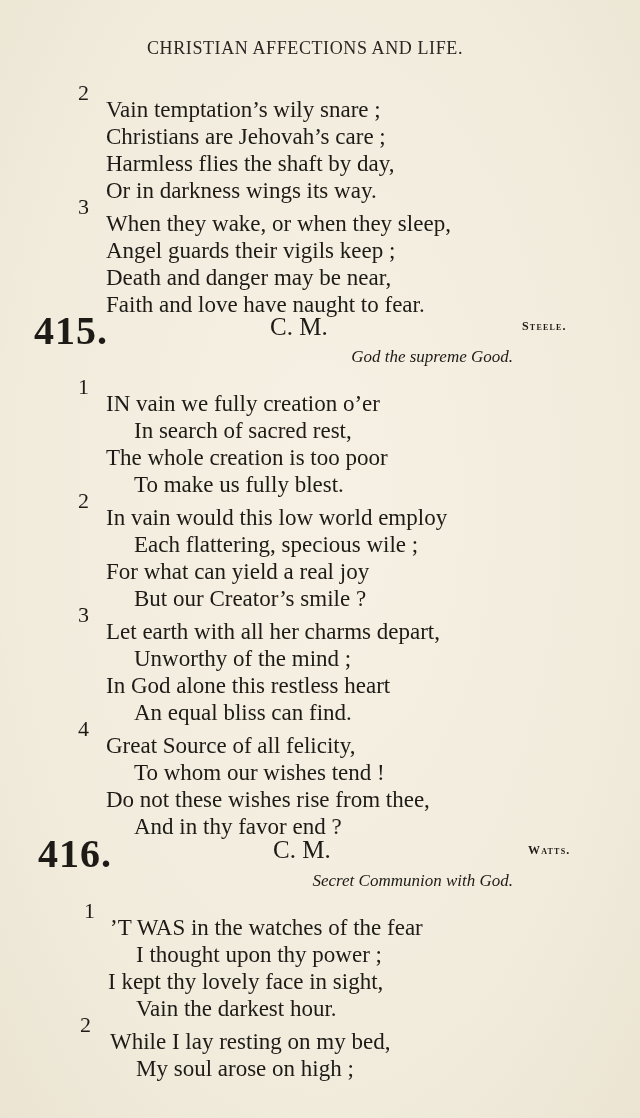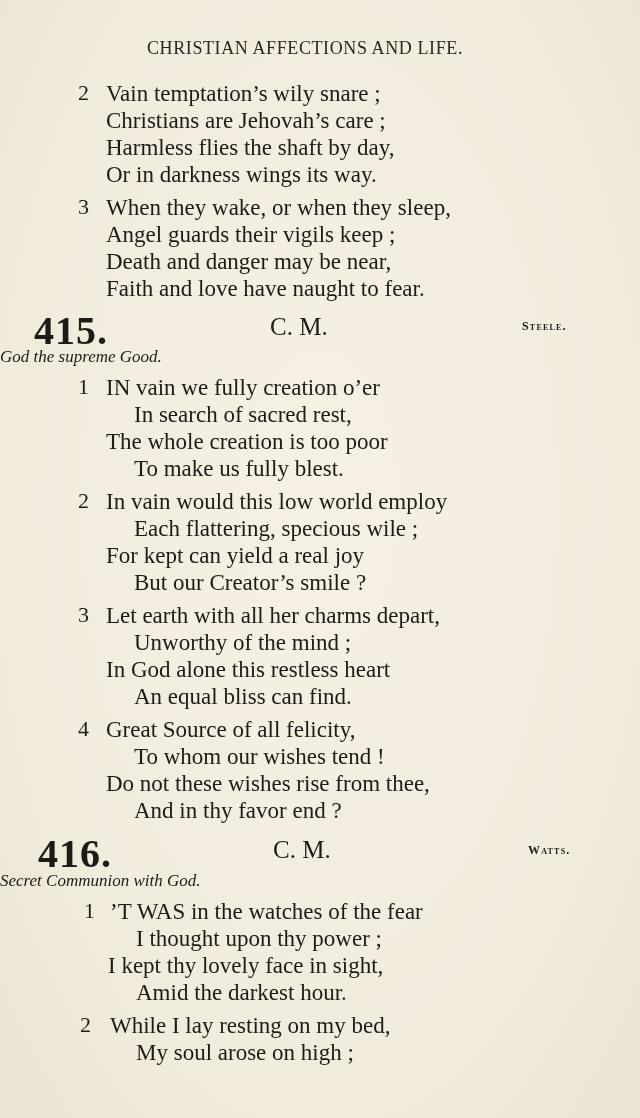--- a/index.html
+++ b/index.html
@@ -30,20 +30,21 @@
     font-size: 18px;
     letter-spacing: 0.6px;
     color: #2a2622;
     padding-left: 0;
   }
   .line {
     position: absolute;
     font-size: 23px;
     white-space: nowrap;
     line-height: 1;
+    margin-top: 16px;
   }
   .vnum {
     position: absolute;
     font-size: 22px;
     line-height: 1;
   }
   .hymn-num {
     position: absolute;
     font-size: 40px;
     font-weight: bold;
@@ -63,21 +64,21 @@
     line-height: 1;
     font-variant: small-caps;
   }
   .subtitle {
     position: absolute;
     font-style: italic;
     font-size: 17px;
     line-height: 1;
     width: 513px;
     left: 0;
-    text-align: left;
+    text-align: right;
   }
   .page-number {
     position: absolute;
     top: 1063px;
     left: 0;
     width: 640px;
     text-align: center;
     font-size: 17px;
   }
 </style>
@@ -115,21 +116,21 @@
       <span class="vnum" style="left:78px; top:376px;">1</span>
       <span class="line" style="left:106px; top:376px;">IN vain we fully creation o’er</span>
       <span class="line" style="left:134px; top:403px;">In search of sacred rest,</span>
       <span class="line" style="left:106px; top:430px;">The whole creation is too poor</span>
       <span class="line" style="left:134px; top:457px;">To make us fully blest.</span>
     </div>
     <div>
       <span class="vnum" style="left:78px; top:490px;">2</span>
       <span class="line" style="left:106px; top:490px;">In vain would this low world employ</span>
       <span class="line" style="left:134px; top:517px;">Each flattering, specious wile ;</span>
-      <span class="line" style="left:106px; top:544px;">For kept can yield a real joy</span>
+      <span class="line" style="left:106px; top:544px;">For what can yield a real joy</span>
       <span class="line" style="left:134px; top:571px;">But our Creator’s smile ?</span>
     </div>
     <div>
       <span class="vnum" style="left:78px; top:604px;">3</span>
       <span class="line" style="left:106px; top:604px;">Let earth with all her charms depart,</span>
       <span class="line" style="left:134px; top:631px;">Unworthy of the mind ;</span>
       <span class="line" style="left:106px; top:658px;">In God alone this restless heart</span>
       <span class="line" style="left:134px; top:685px;">An equal bliss can find.</span>
     </div>
     <div>
@@ -145,21 +146,21 @@
     <span class="hymn-num" style="left:38px; top:834px;">416.</span>
     <span class="meter" style="left:273px; top:837px;">C. M.</span>
     <span class="author" style="left:528px; top:844px;">Watts.</span>
     <div class="subtitle" style="top:872px;">Secret Communion with God.</div>
 
     <div>
       <span class="vnum" style="left:84px; top:900px;">1</span>
       <span class="line" style="left:110px; top:900px;">’T WAS in the watches of the fear</span>
       <span class="line" style="left:136px; top:927px;">I thought upon thy power ;</span>
       <span class="line" style="left:108px; top:954px;">I kept thy lovely face in sight,</span>
-      <span class="line" style="left:136px; top:981px;">Amid the darkest hour.</span>
+      <span class="line" style="left:136px; top:981px;">Vain the darkest hour.</span>
     </div>
     <div>
       <span class="vnum" style="left:80px; top:1014px;">2</span>
       <span class="line" style="left:110px; top:1014px;">While I lay resting on my bed,</span>
       <span class="line" style="left:136px; top:1041px;">My soul arose on high ;</span>
     </div>
   </div>
 
 </div>
 

